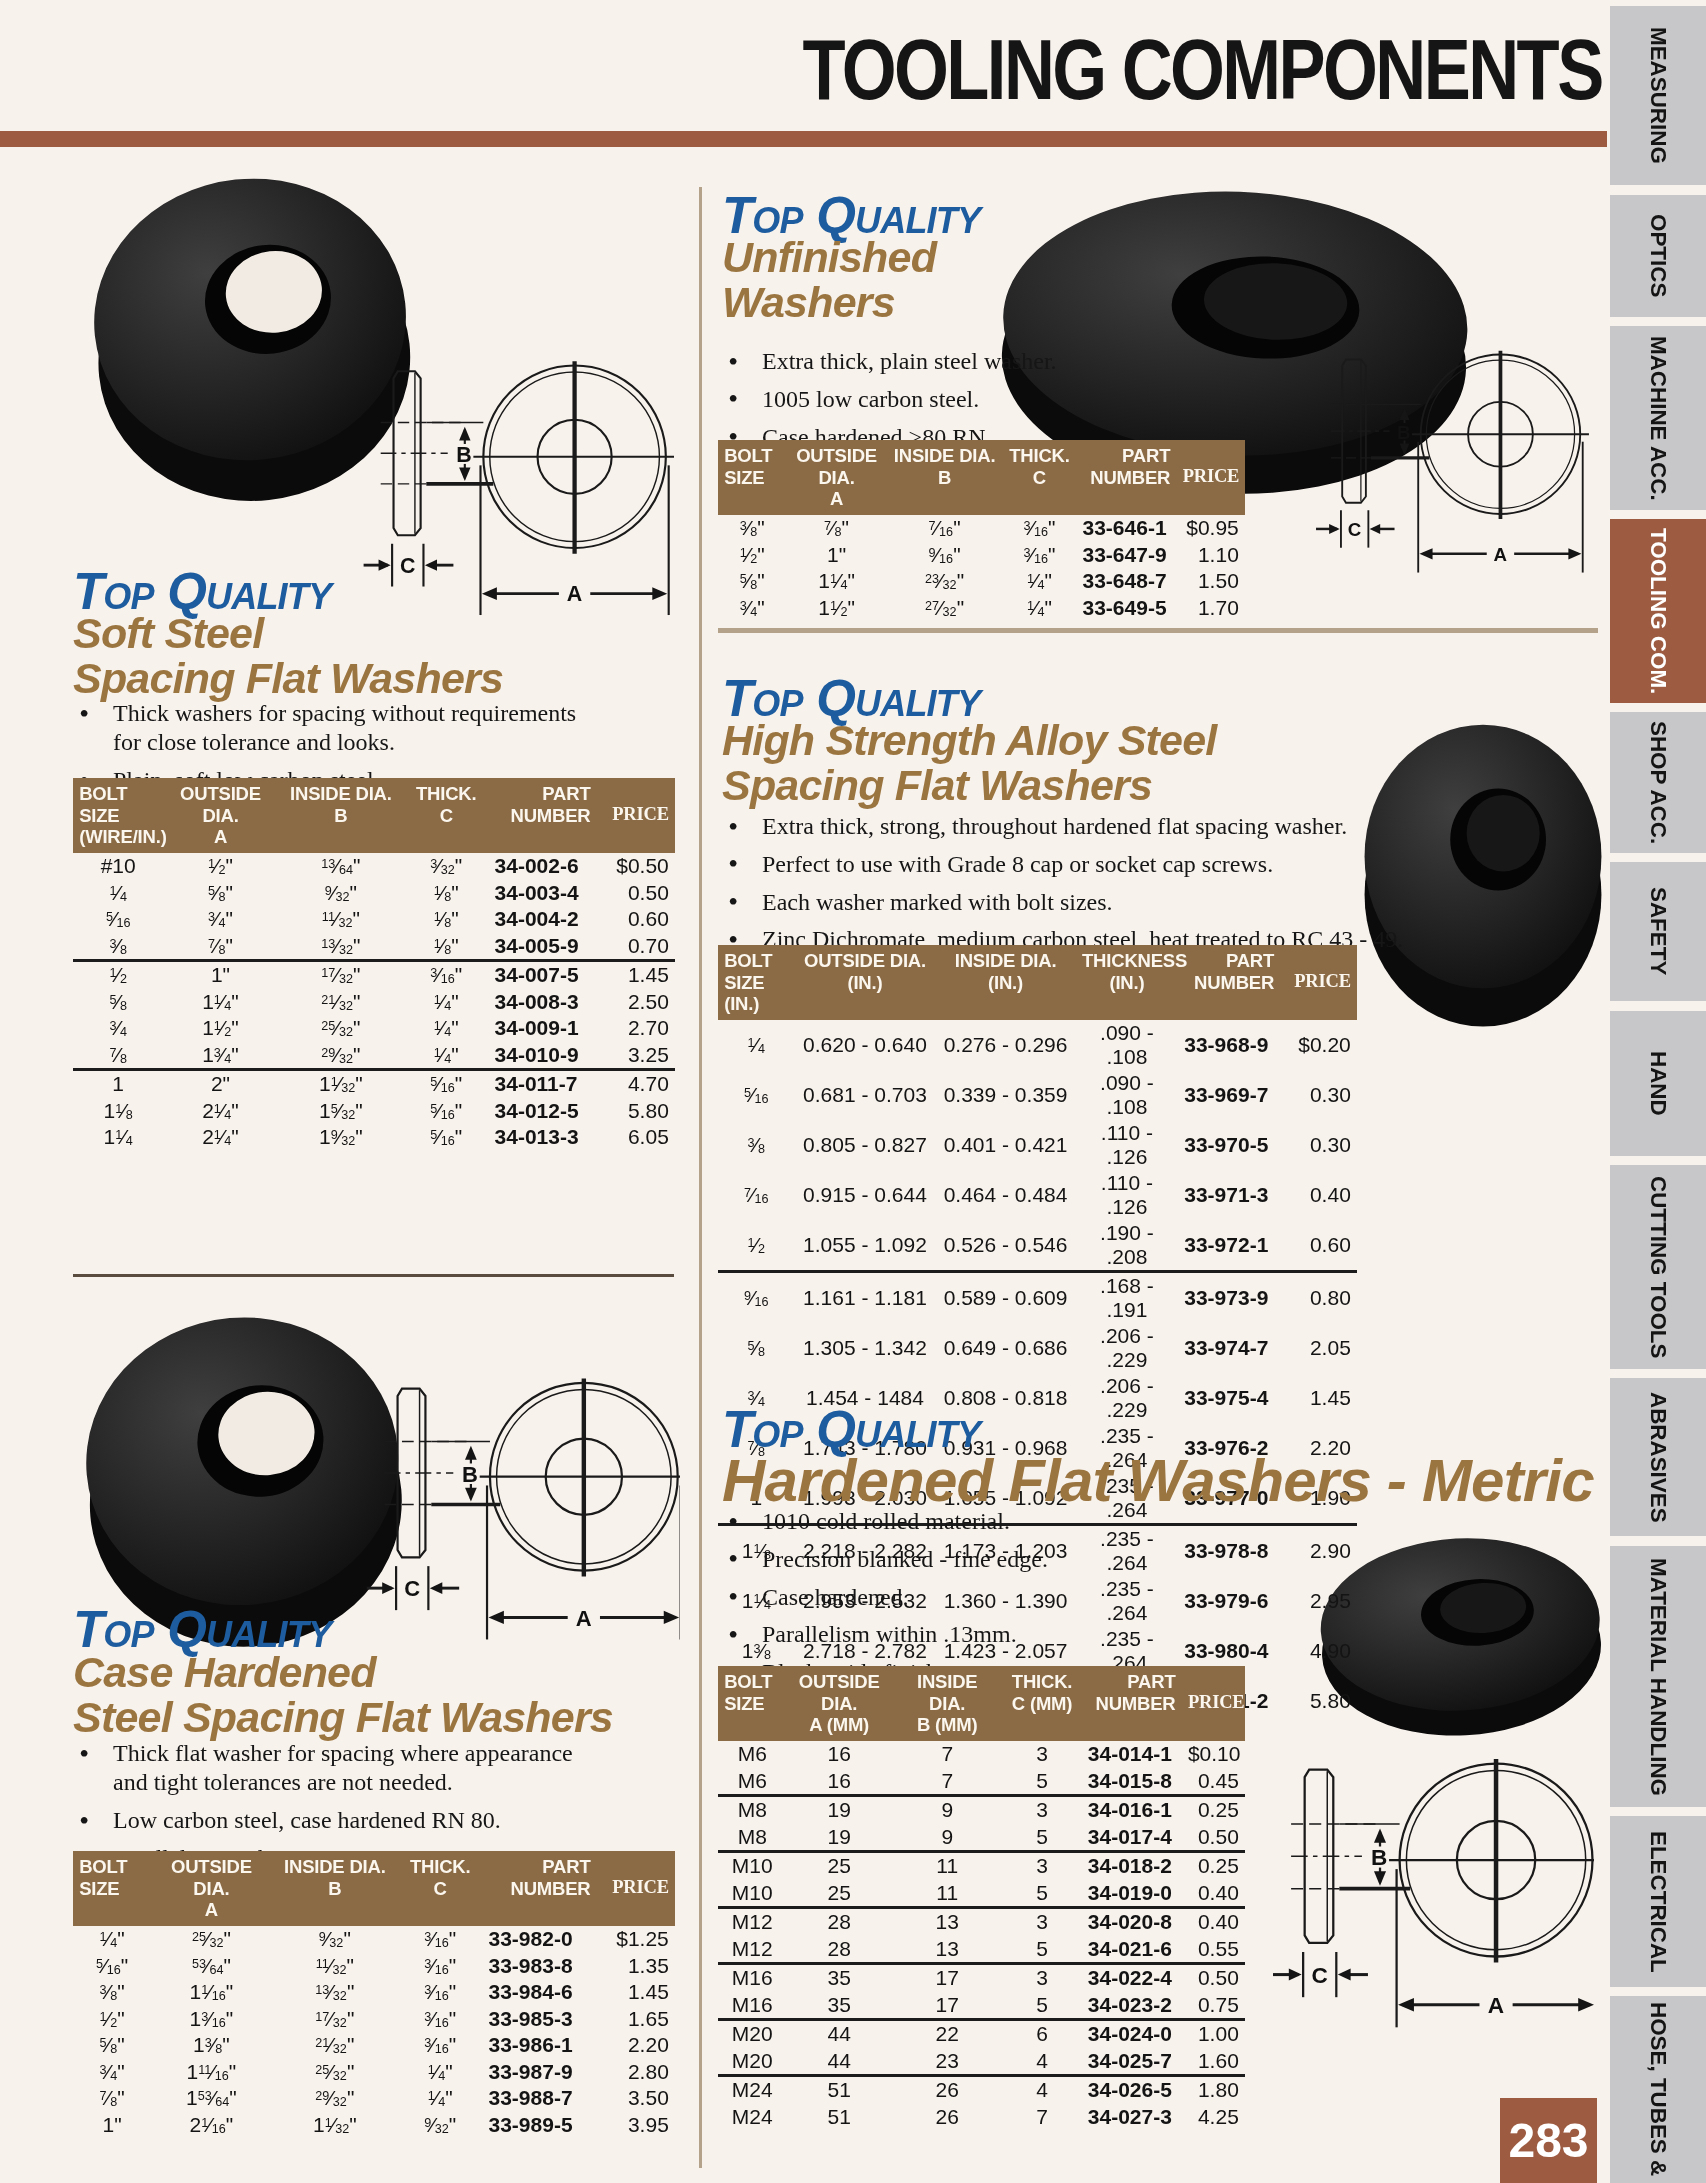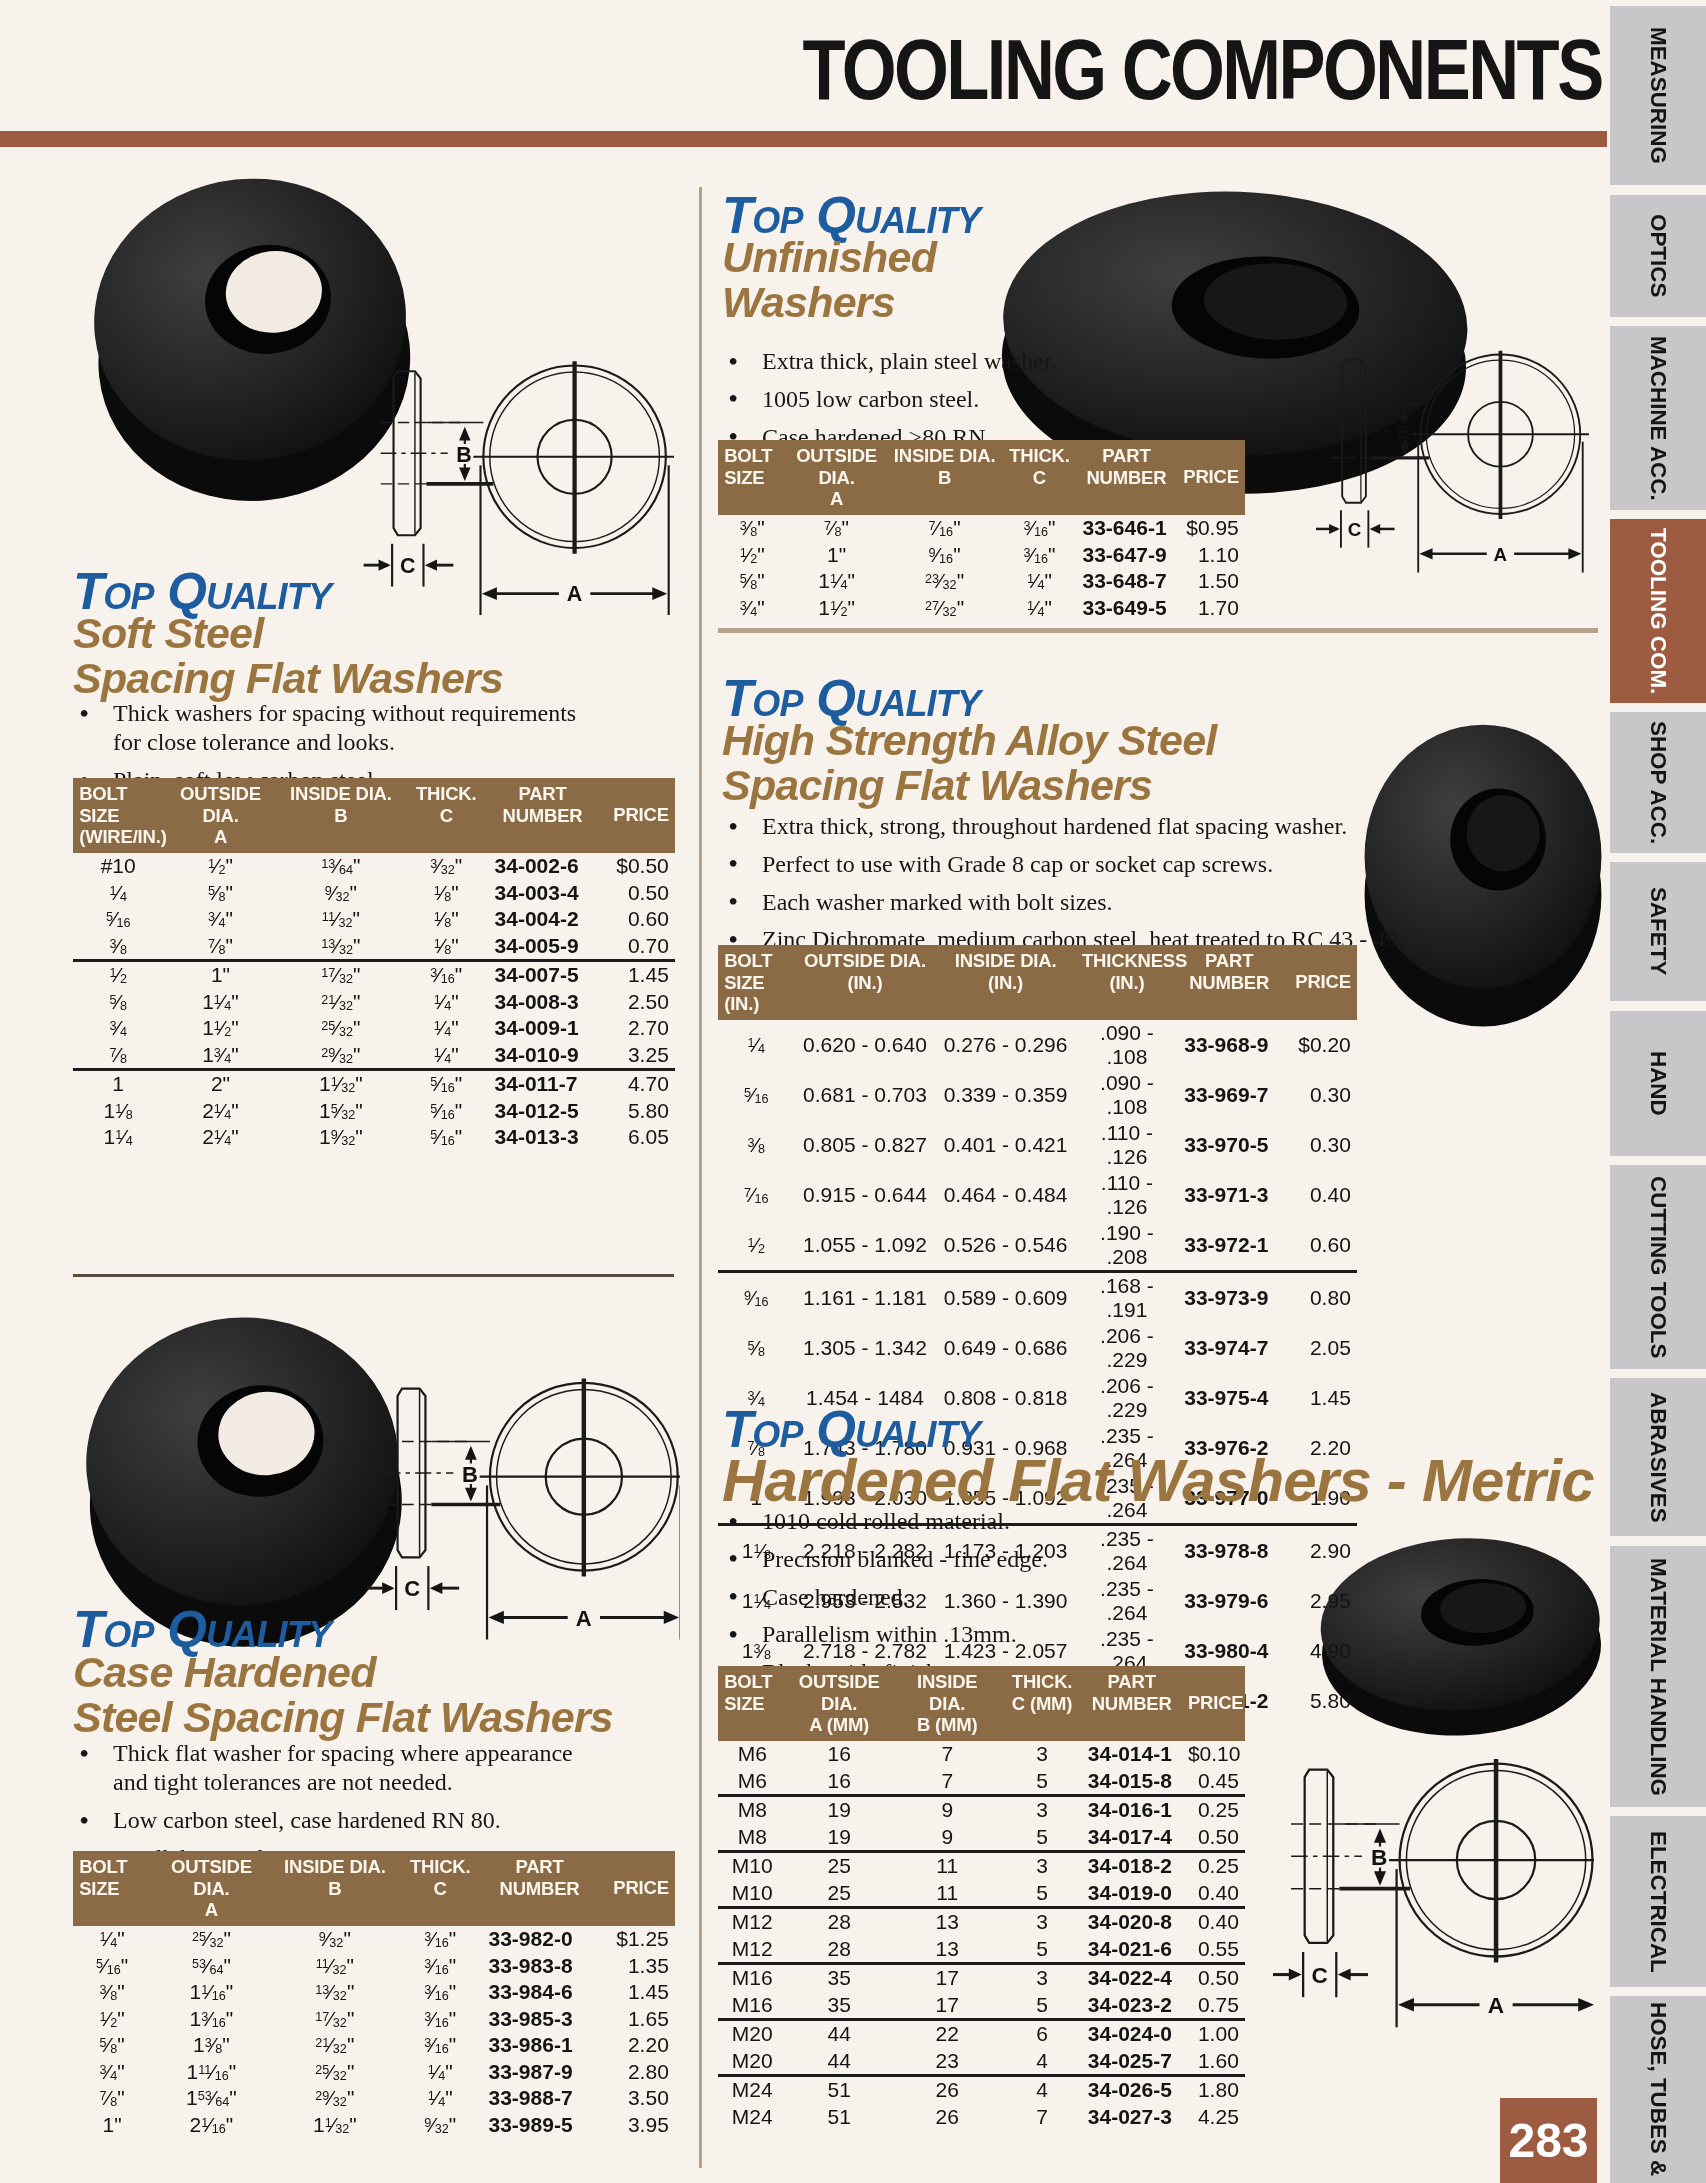--- a/index.html
+++ b/index.html
@@ -32,22 +32,22 @@
   .bullets .feature-item::before{content:"\2022";position:absolute;left:6.2px;top:-2.3px;font-size:28px;}
 
   
   .parts-table{position:absolute;border-collapse:collapse;table-layout:fixed;}
   .parts-table th{background:#8b6b46;color:#fbf6ee;font-size:18.5px;font-weight:700;
     padding:5.4px 6.2px;vertical-align:top;line-height:1.15;letter-spacing:-0.2px;}
   .parts-table th .h1{min-height:21px;}
   .parts-table td{font-size:21px;padding:1.5px 6.2px;line-height:1.12;color:#141414;}
   .parts-table th:nth-child(1){text-align:left;}
   .parts-table th:nth-child(2),.parts-table th:nth-child(3),.parts-table th:nth-child(4){text-align:center;}
-  .parts-table th:nth-child(5){text-align:center;}
-  .parts-table th:nth-child(6){text-align:right;}
+  .parts-table th:nth-child(5){text-align:right;}
+  .parts-table th:nth-child(6){text-align:right;font-family:Liberation Serif, serif;}
   .parts-table td:nth-child(1),.parts-table td:nth-child(2),
   .parts-table td:nth-child(3),.parts-table td:nth-child(4){text-align:center;}
   .parts-table td:nth-child(5){font-weight:700;}
   .parts-table td:nth-child(6){text-align:right;}
   .parts-table tr.group-end td{border-bottom:3.1px solid #1c1c1c;}
   .parts-table sup{font-size:.6em;vertical-align:.42em;line-height:0;}
   .parts-table sub{font-size:.6em;vertical-align:-.1em;line-height:0;}
 
   
   .washer-photo{position:absolute;}

